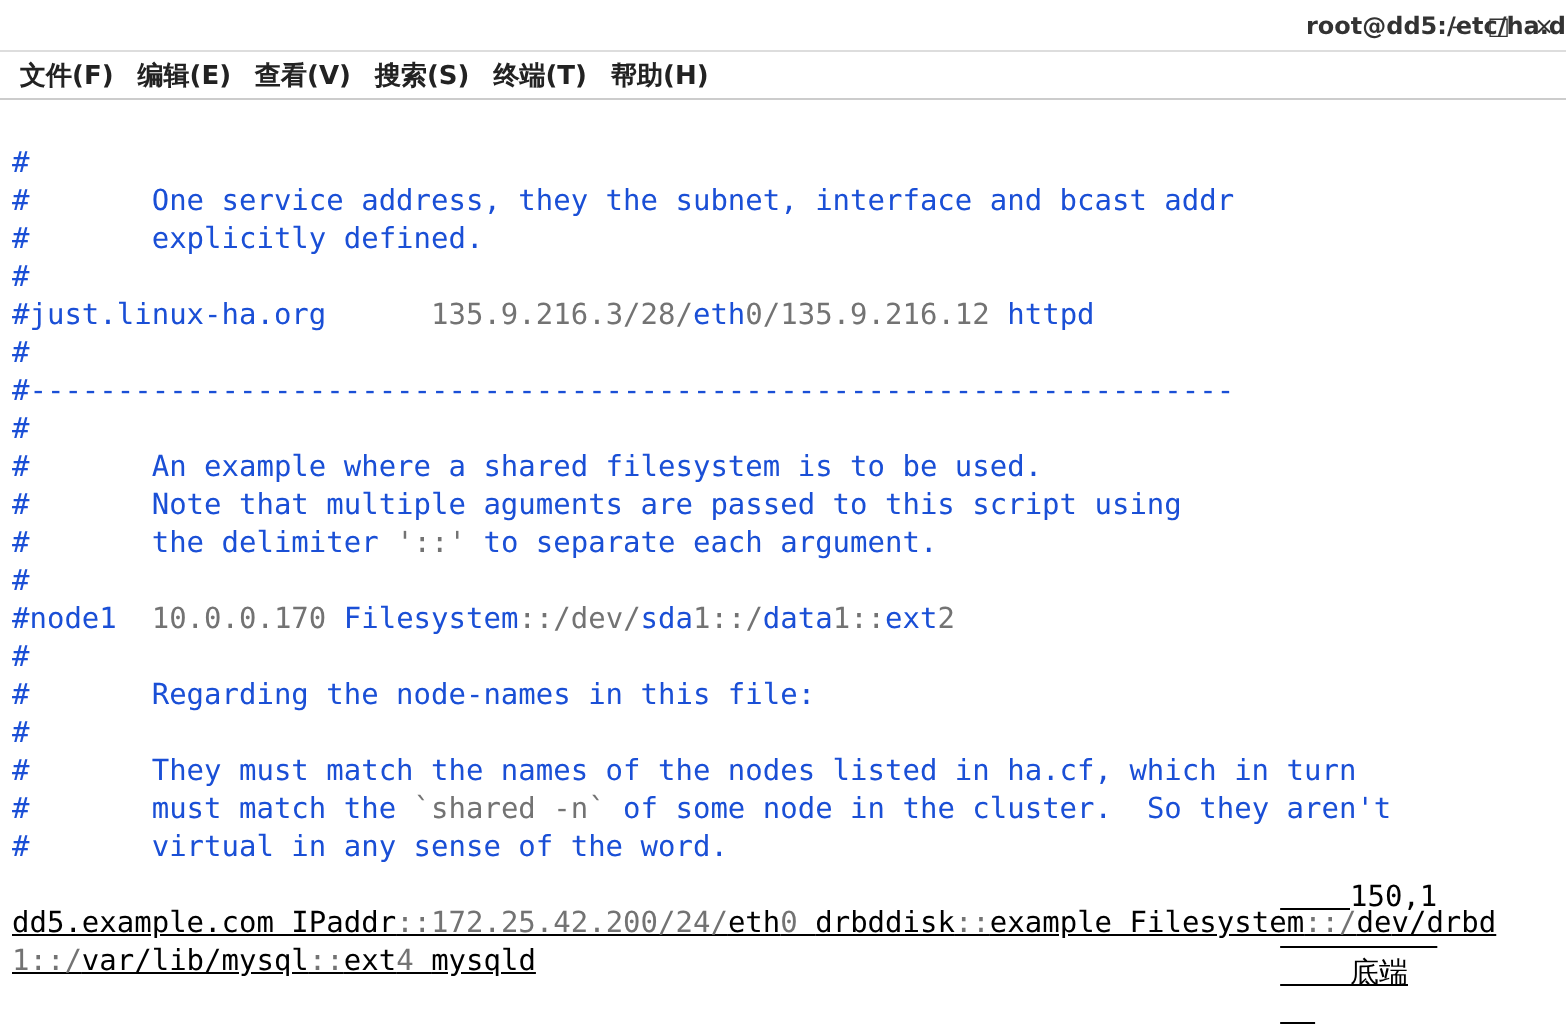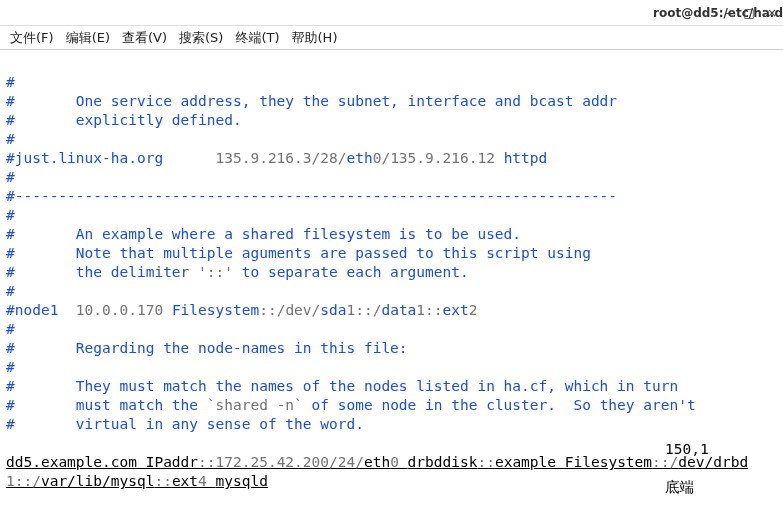--- a/index.html
+++ b/index.html
@@ -38,42 +38,44 @@
   .titlebar .controls span { cursor: pointer; }
   .menubar {
     height: 24px;
     display: flex;
     align-items: center;
     gap: 4px;
     padding: 0 6px;
     font-size: 13px;
     color: #222;
     border-bottom: 1px solid #ccc;
+    font-weight: bold;
   }
   .menubar .menu-item { padding: 2px 4px; cursor: pointer; }
   .terminal {
     flex: 1;
     font-family: "DejaVu Sans Mono", "Courier New", monospace;
     font-size: 14.5px;
     line-height: 19px;
     padding: 4px 6px 2px 6px;
     white-space: pre;
     color: #000;
     overflow: hidden;
     position: relative;
   }
   .c-blue { color: #1a4fd6; }
   .c-teal { color: #737373; }
   .statusline {
     position: absolute;
     bottom: 2px;
-    right: 28px;
+    right: 18px;
     font-family: "DejaVu Sans Mono", monospace;
     font-size: 14.5px;
     color: #000;
+    text-decoration: underline;
   }
   .statusline .pos { display: inline-block; min-width: 90px; }
   .wraprow { white-space: pre-wrap; word-break: break-all; text-decoration: underline; }
 </style>
 </head>
 <body>
 
 <div class="titlebar">
   <div class="title">root@dd5:/etc/ha.d</div>
   <div class="controls">

